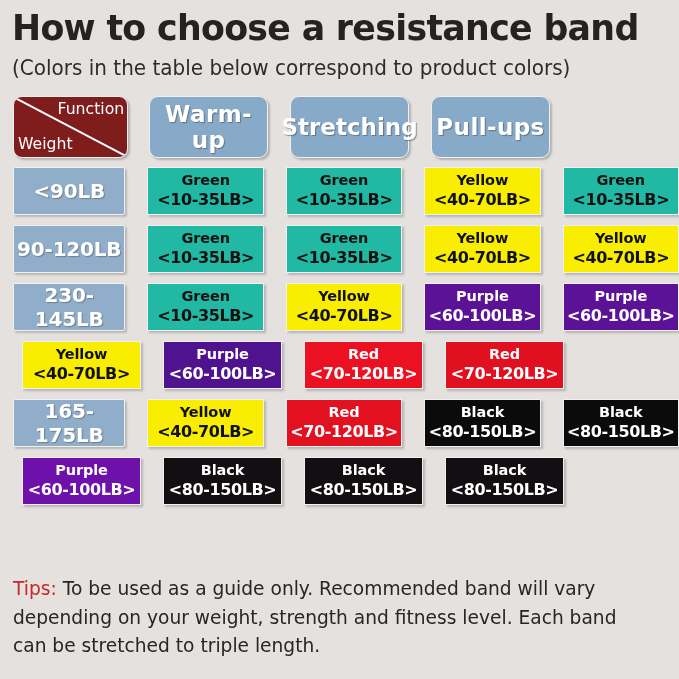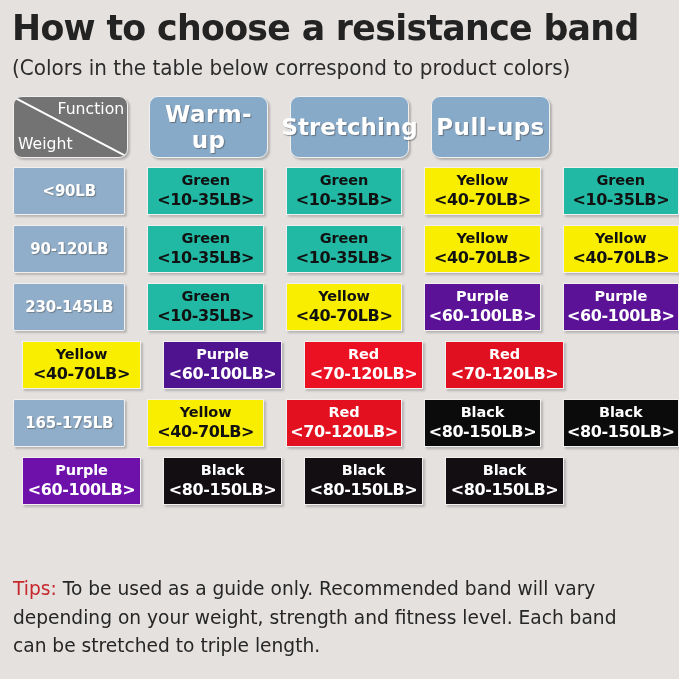--- a/index.html
+++ b/index.html
@@ -73,21 +73,21 @@
     justify-content: center;
     text-align: center;
     position: relative;
   }
 
   
   .corner-cell {
     width: 115px;
     height: 62px;
     margin-left: 13px;
-    background: #737373;
+    background: #7f1d1d;
     border-radius: 9px;
     border: 1px solid #f2f0ef;
     box-shadow: 2px 2px 2px rgba(90,90,90,0.35);
     position: relative;
     overflow: hidden;
   }
   .corner-cell .diag {
     position: absolute;
     left: 0; top: 0;
     width: 100%;
@@ -137,21 +137,21 @@
   .row-label {
     width: 115px;
     height: 48px;
     margin-left: 13px;
     background: #90aec9;
     border-radius: 2px;
     border: 1px solid #f2f0ef;
     box-shadow: 2px 2px 2px rgba(90,90,90,0.3);
     font-family: "DejaVu Sans", sans-serif;
     font-weight: bold;
-    font-size: 15px;
+    font-size: 20px;
     letter-spacing: -0.2px;
     color: #ffffff;
     text-shadow: 1px 1px 1px rgba(80,80,80,0.5);
   }
 
   .band-cell {
     width: 119px;
     height: 48px;
     margin-left: 22px;
     border-radius: 0;

